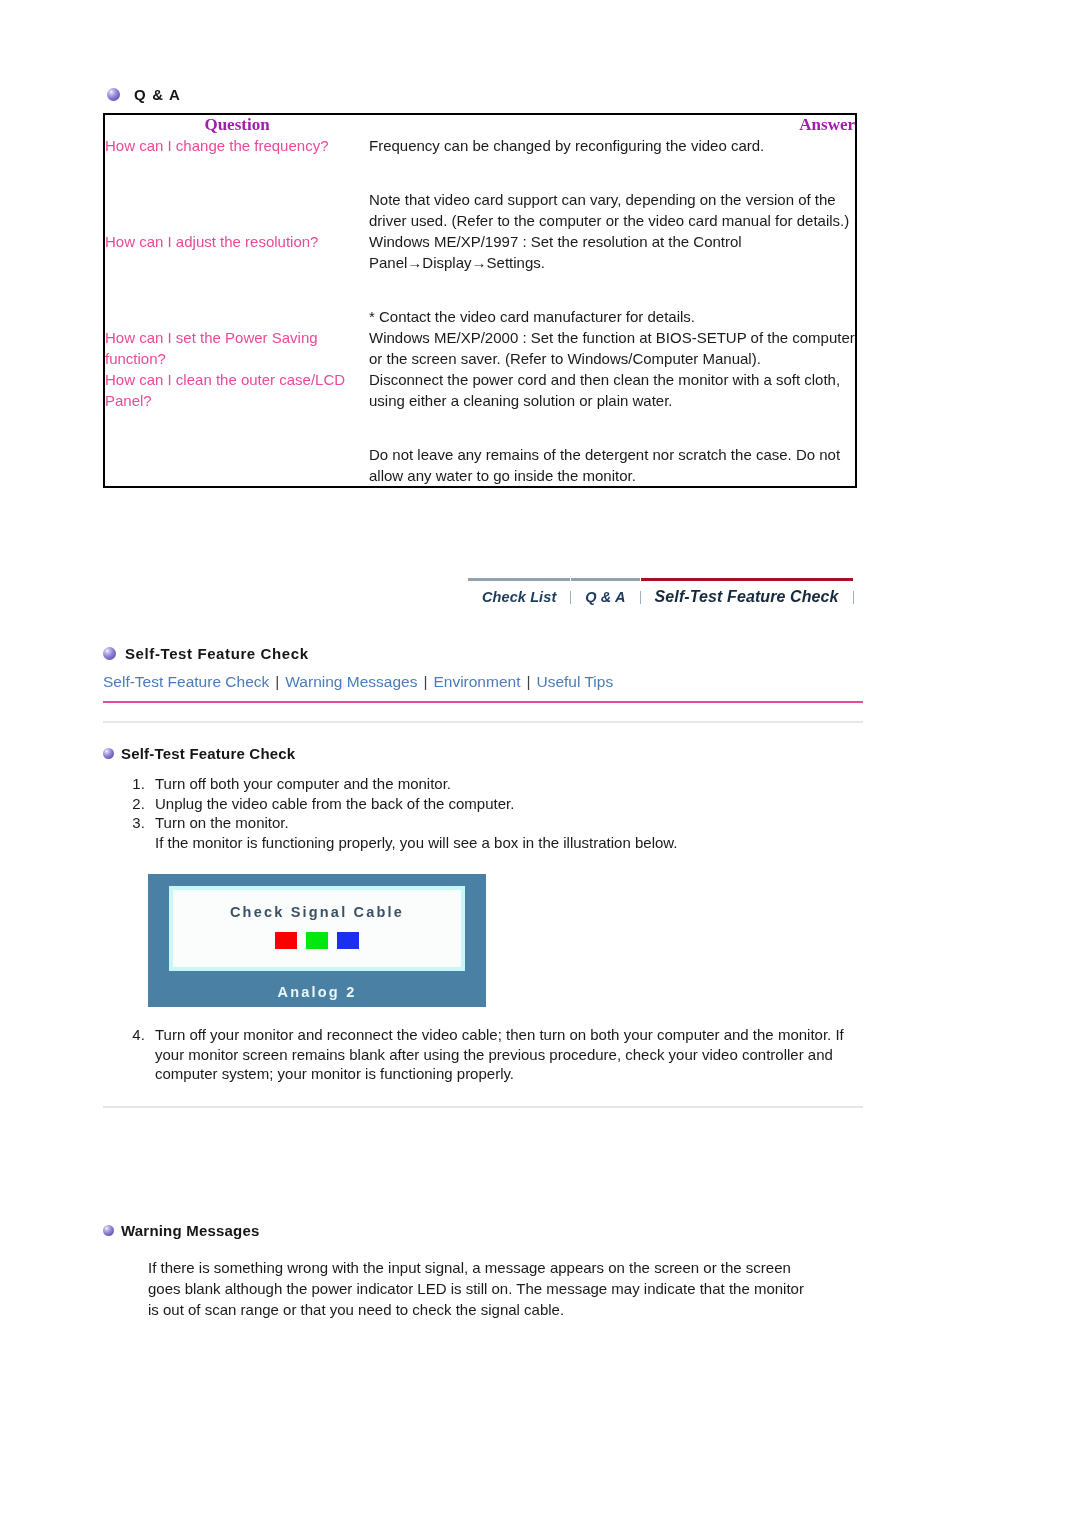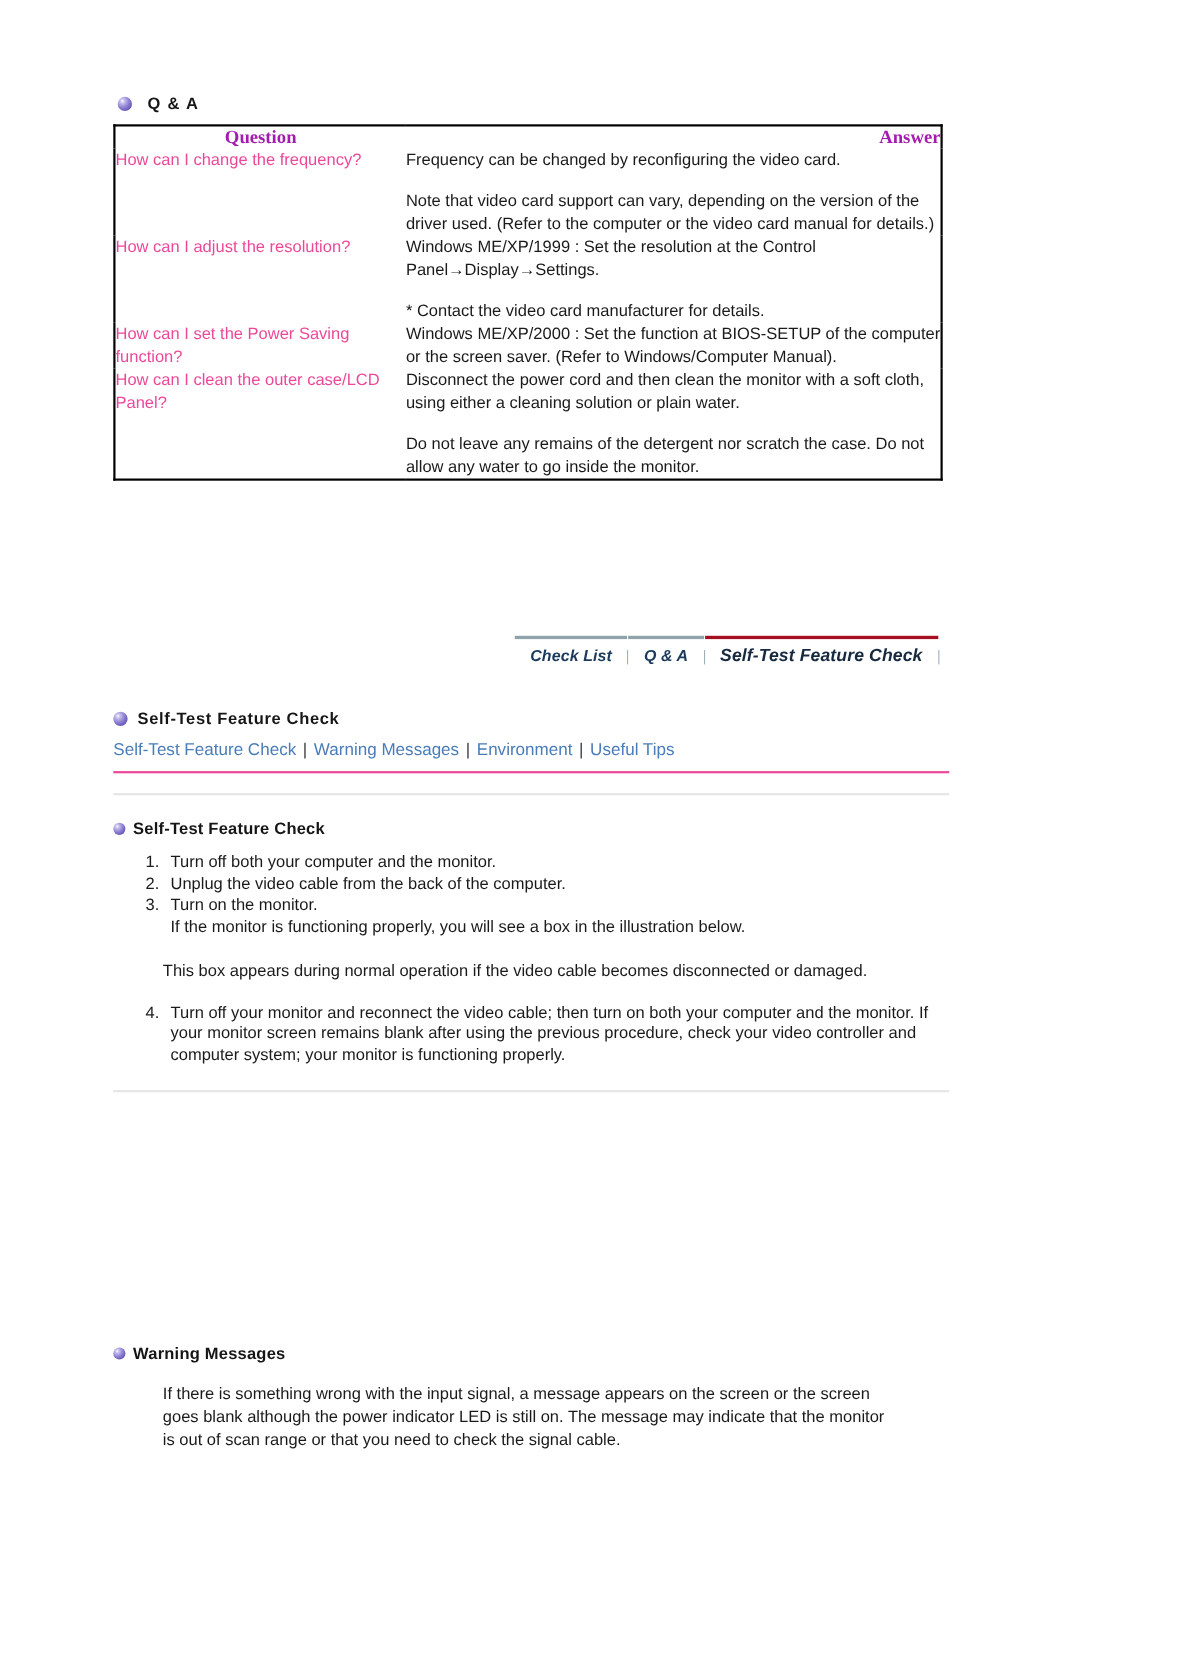--- a/index.html
+++ b/index.html
@@ -83,21 +83,21 @@
     padding: 11px 12px 11px 20px;
     color: #ec4899;
   }
   .qa-a {
     font-size: 15px;
     line-height: 21px;
     padding: 11px 14px 11px 3px;
     color: #1a1a1a;
   }
   .qa-a p { margin: 0; }
-  .qa-a p + p { margin-top: 16px; }
+  .qa-a p + p { margin-top: 33px; }
   .row-pad-bottom td { padding-bottom: 18px; }
 
   
   #tabstrip {
     position: absolute;
     left: 468px;
     top: 578px;
     display: flex;
     align-items: stretch;
     font-size: 14.5px;
@@ -320,21 +320,21 @@
         <td class="qa-q">How can I change the frequency?</td>
         <td class="qa-a">
           <p>Frequency can be changed by reconfiguring the video card.</p>
           <p>Note that video card support can vary, depending on the version of the driver used. (Refer to the computer or the video card manual for details.)</p>
         </td>
       </tr>
 
       <tr>
         <td class="qa-q">How can I adjust the resolution?</td>
         <td class="qa-a">
-          <p>Windows ME/XP/1999 : Set the resolution at the Control Panel→Display→Settings.</p>
+          <p>Windows ME/XP/1997 : Set the resolution at the Control Panel→Display→Settings.</p>
           <p>* Contact the video card manufacturer for details.</p>
         </td>
       </tr>
 
       <tr>
         <td class="qa-q">How can I set the Power Saving function?</td>
         <td class="qa-a">
           <p>Windows ME/XP/2000 : Set the function at BIOS-SETUP of the computer or the screen saver. (Refer to Windows/Computer Manual).</p>
         </td>
       </tr>
@@ -402,22 +402,34 @@
     </li>
     <li>
       <span>Unplug the video cable from the back of the computer.</span>
     </li>
     <li>
       <span>Turn on the monitor.</span>
       <span class="extra">If the monitor is functioning properly, you will see a box in the illustration below.</span>
     </li>
   </ol>
 
-
-  <div class="para">This box appears during normal operation if the video cable becomes disconnected or damaged.</div>
+  <div id="monitor" style="background: rgb(74, 128, 164);">
+    <div class="screen-outer" style="background: rgb(201, 247, 247);">
+      <div class="screen" style="background: rgb(251, 253, 253);">
+        <div class="msg">Check Signal Cable</div>
+        <div class="swatches">
+          <div class="sw" id="sw-red" style="background: rgb(251, 0, 0);"></div>
+          <div class="sw" id="sw-green" style="background: rgb(0, 232, 16);"></div>
+          <div class="sw" id="sw-blue" style="background: rgb(26, 47, 240);"></div>
+        </div>
+      </div>
+    </div>
+    <div class="bezel-label">Analog 2</div>
+  </div>
+
 
   <ol class="steps2" start="4">
     <li>
       <span>Turn off your monitor and reconnect the video cable; then turn on both your computer and the monitor.</span>
       <span class="extra">If your monitor screen remains blank after using the previous procedure, check your video controller and computer system; your monitor is functioning properly.</span>
     </li>
   </ol>
 
   <div class="hr" style="margin-top:22px;"></div>
 </div>

